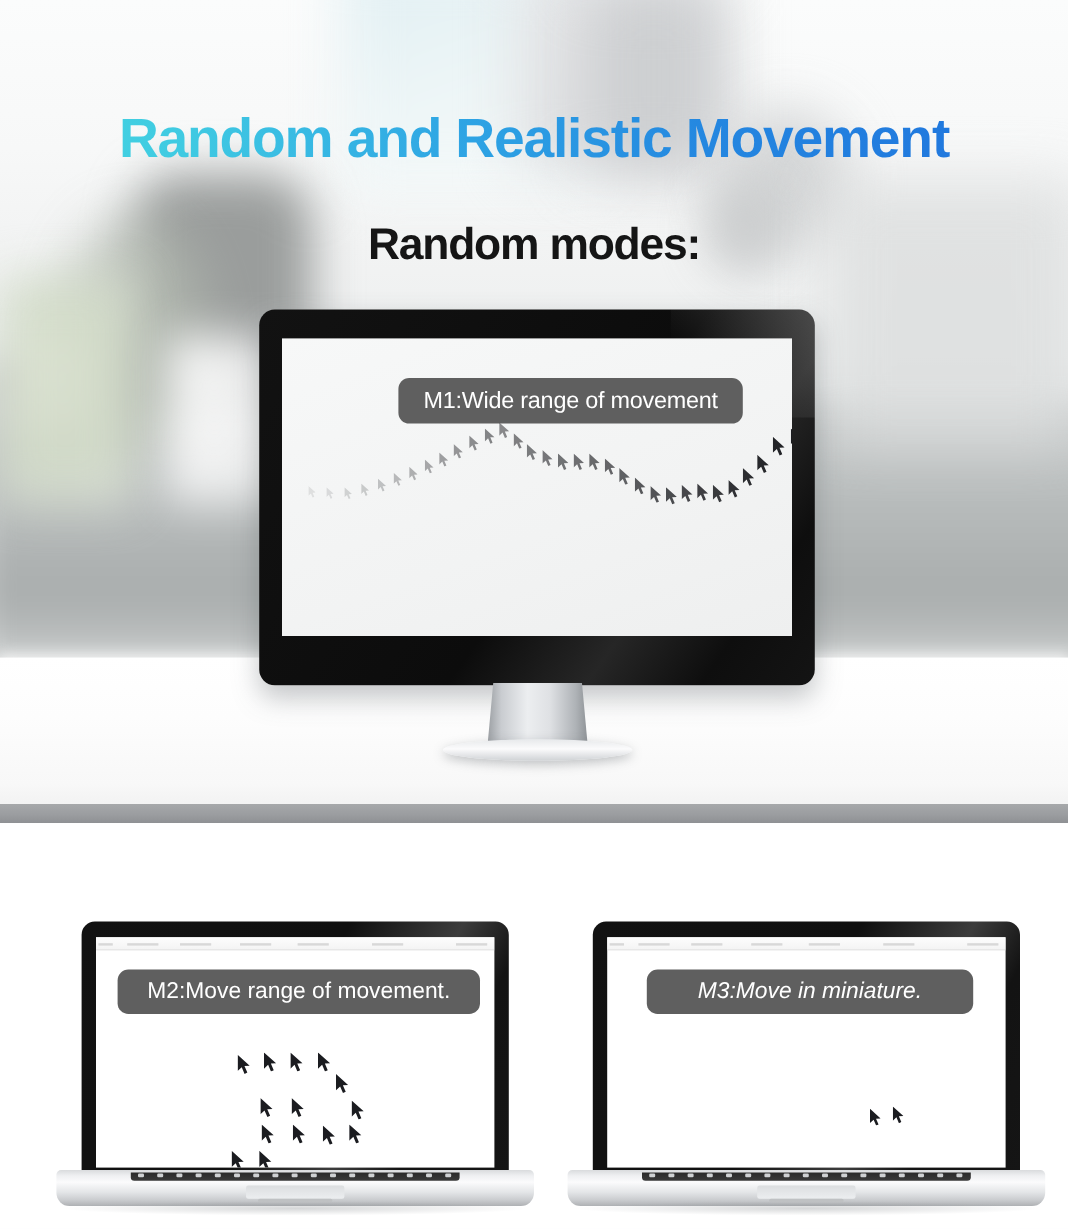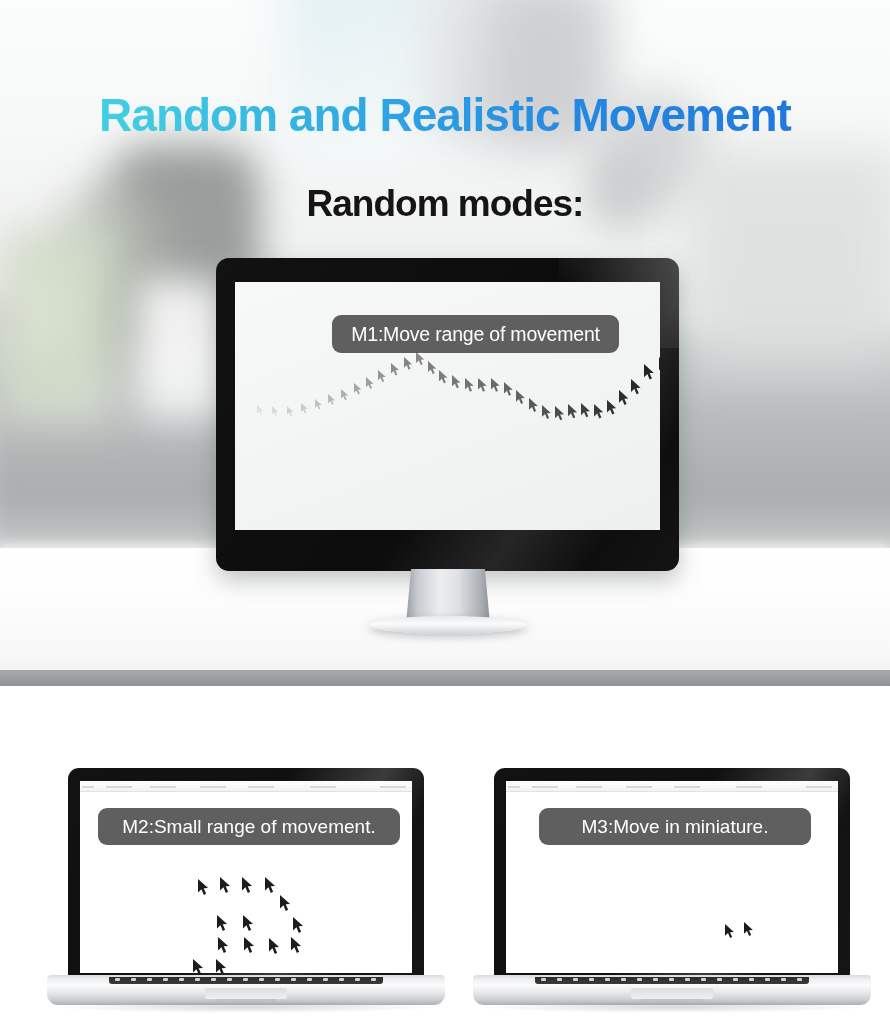--- a/index.html
+++ b/index.html
@@ -154,21 +154,21 @@
   .cursor svg { display:block; }
 
   
   #bottom-panel {
     position:absolute; left:0; top:686px; width:890px; height:338px;
     background:#ffffff;
   }
 
   .laptop { position:absolute; top:82px; width:398px; height:256px; }
   #laptop-m2 { left:47px; }
-  #laptop-m3 { left:473px; }
+  #laptop-m3 { left:473px;font-style:italic; }
 
   .laptop-lid {
     position:absolute; left:21px; top:0; width:356px; height:213px;
     background:linear-gradient(118deg,#121212 0%,#101010 48%,#2f2f2f 62%,#3c3c3c 68%,#131313 80%,#151515 100%);
     border-radius:11px 11px 3px 3px;
   }
   .laptop-screen {
     position:absolute; left:12px; top:13px; width:332px; height:192px;
     background:#ffffff; overflow:hidden;
   }
@@ -232,21 +232,21 @@
   <div id="desk-lip"></div>
 
   <h1 id="page-title">Random and Realistic Movement</h1>
   <h2 id="subtitle">Random modes:</h2>
 
   <div id="monitor">
     <div id="monitor-bezel">
       <div id="monitor-bezel-gloss"></div>
     </div>
     <div id="monitor-screen">
-      <div class="mode-pill" id="m1-pill">M1:Move range of movement</div>
+      <div class="mode-pill" id="m1-pill">M1:Wide range of movement</div>
       <div class="trail" id="trail-m1">
           <div class="cursor" style="left: 22px; top: 123px;">
             <svg width="6.448" height="9.92" viewBox="0 0 13 20">
               <path d="M0,0 L0,16.5 L4.2,12.6 L7.1,19.4 L9.9,18.1 L7.0,11.4 L12.3,11.1 Z" fill="#1b1c20" fill-opacity="0.1"></path>
             </svg>
           </div>
           <div class="cursor" style="left: 37px; top: 124px;">
             <svg width="6.448" height="9.92" viewBox="0 0 13 20">
               <path d="M0,0 L0,16.5 L4.2,12.6 L7.1,19.4 L9.9,18.1 L7.0,11.4 L12.3,11.1 Z" fill="#1b1c20" fill-opacity="0.12"></path>
             </svg>
@@ -421,21 +421,21 @@
       <div class="laptop-screen">
         <div class="browser-bar">
             <i style="left: 2px; width: 12px;"></i>
             <i style="left: 26px; width: 26px;"></i>
             <i style="left: 70px; width: 26px;"></i>
             <i style="left: 120px; width: 26px;"></i>
             <i style="left: 168px; width: 26px;"></i>
             <i style="left: 230px; width: 26px;"></i>
             <i style="left: 300px; width: 26px;"></i>
           </div>
-        <div class="mode-pill" id="m2-pill">M2:Small range of movement.</div>
+        <div class="mode-pill" id="m2-pill">M2:Move range of movement.</div>
         <div class="trail" id="trail-m2">
             <div class="cursor" style="left: 118px; top: 98px;">
               <svg width="10.66" height="16.4" viewBox="0 0 13 20">
                 <path d="M0,0 L0,16.5 L4.2,12.6 L7.1,19.4 L9.9,18.1 L7.0,11.4 L12.3,11.1 Z" fill="#1b1c20" fill-opacity="1"></path>
               </svg>
             </div>
             <div class="cursor" style="left: 140px; top: 96px;">
               <svg width="10.66" height="16.4" viewBox="0 0 13 20">
                 <path d="M0,0 L0,16.5 L4.2,12.6 L7.1,19.4 L9.9,18.1 L7.0,11.4 L12.3,11.1 Z" fill="#1b1c20" fill-opacity="1"></path>
               </svg>

